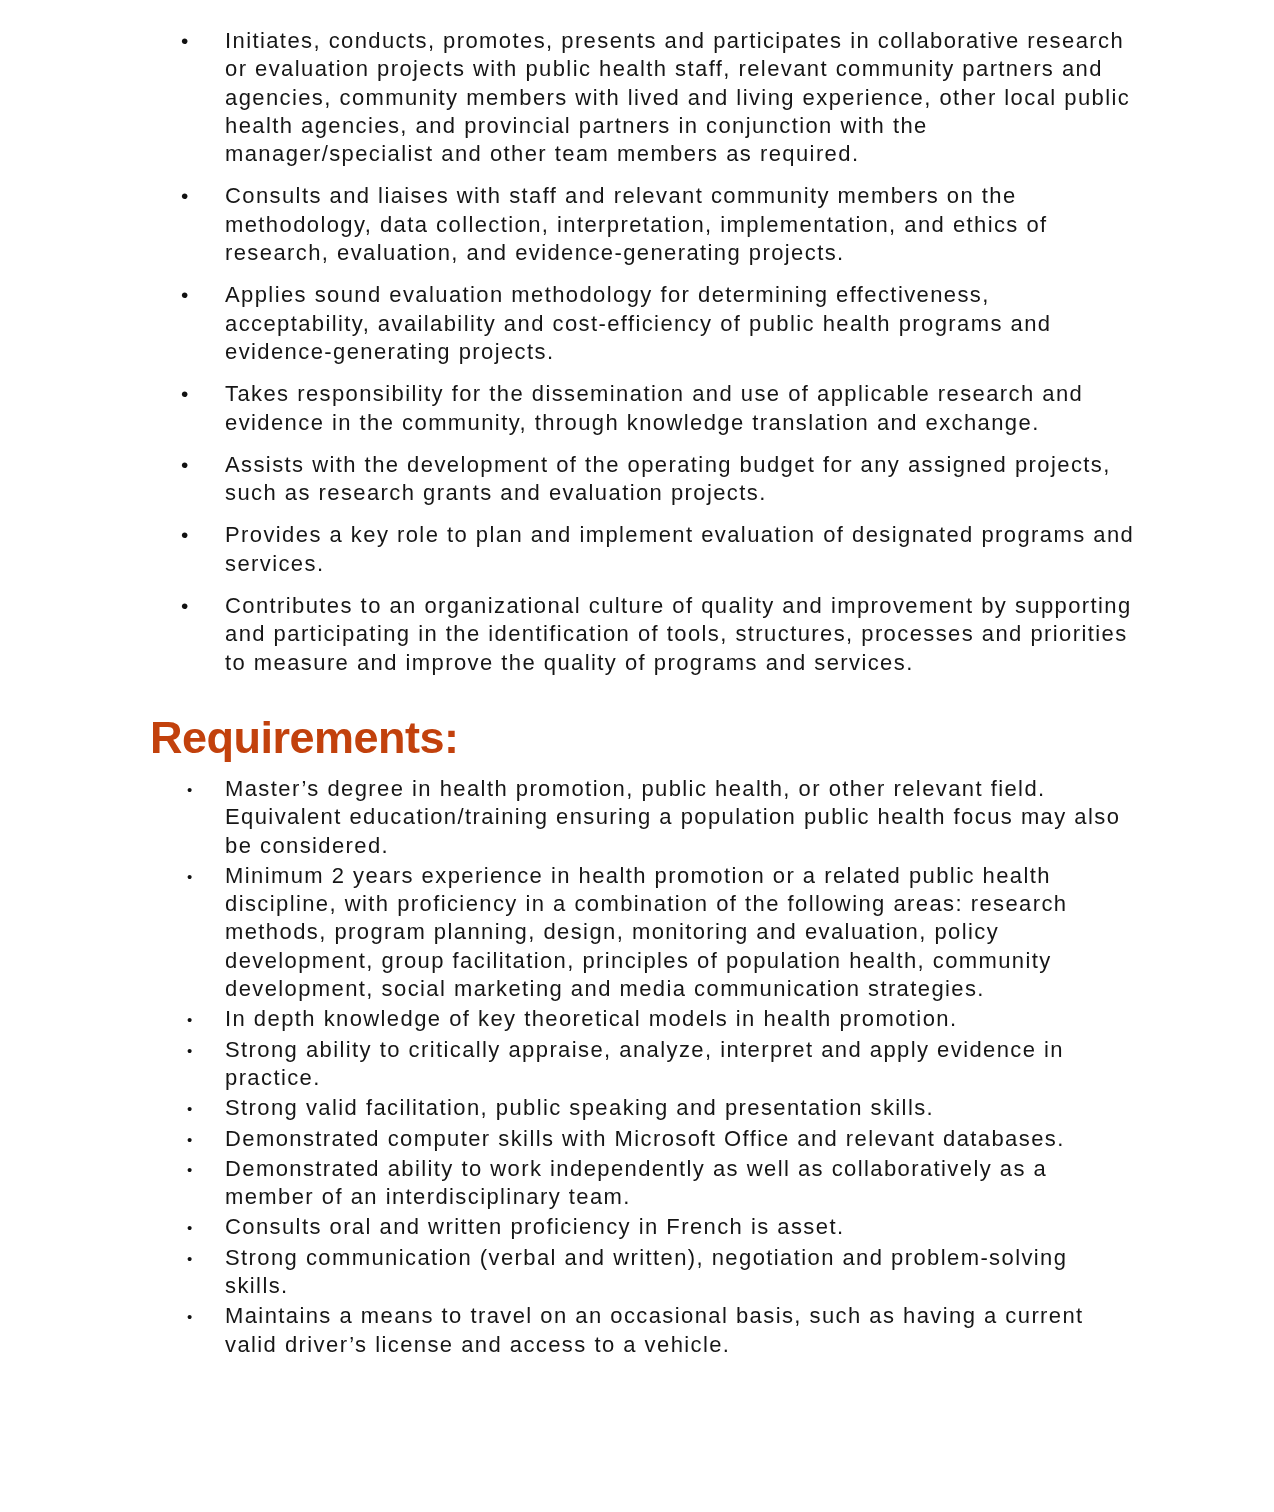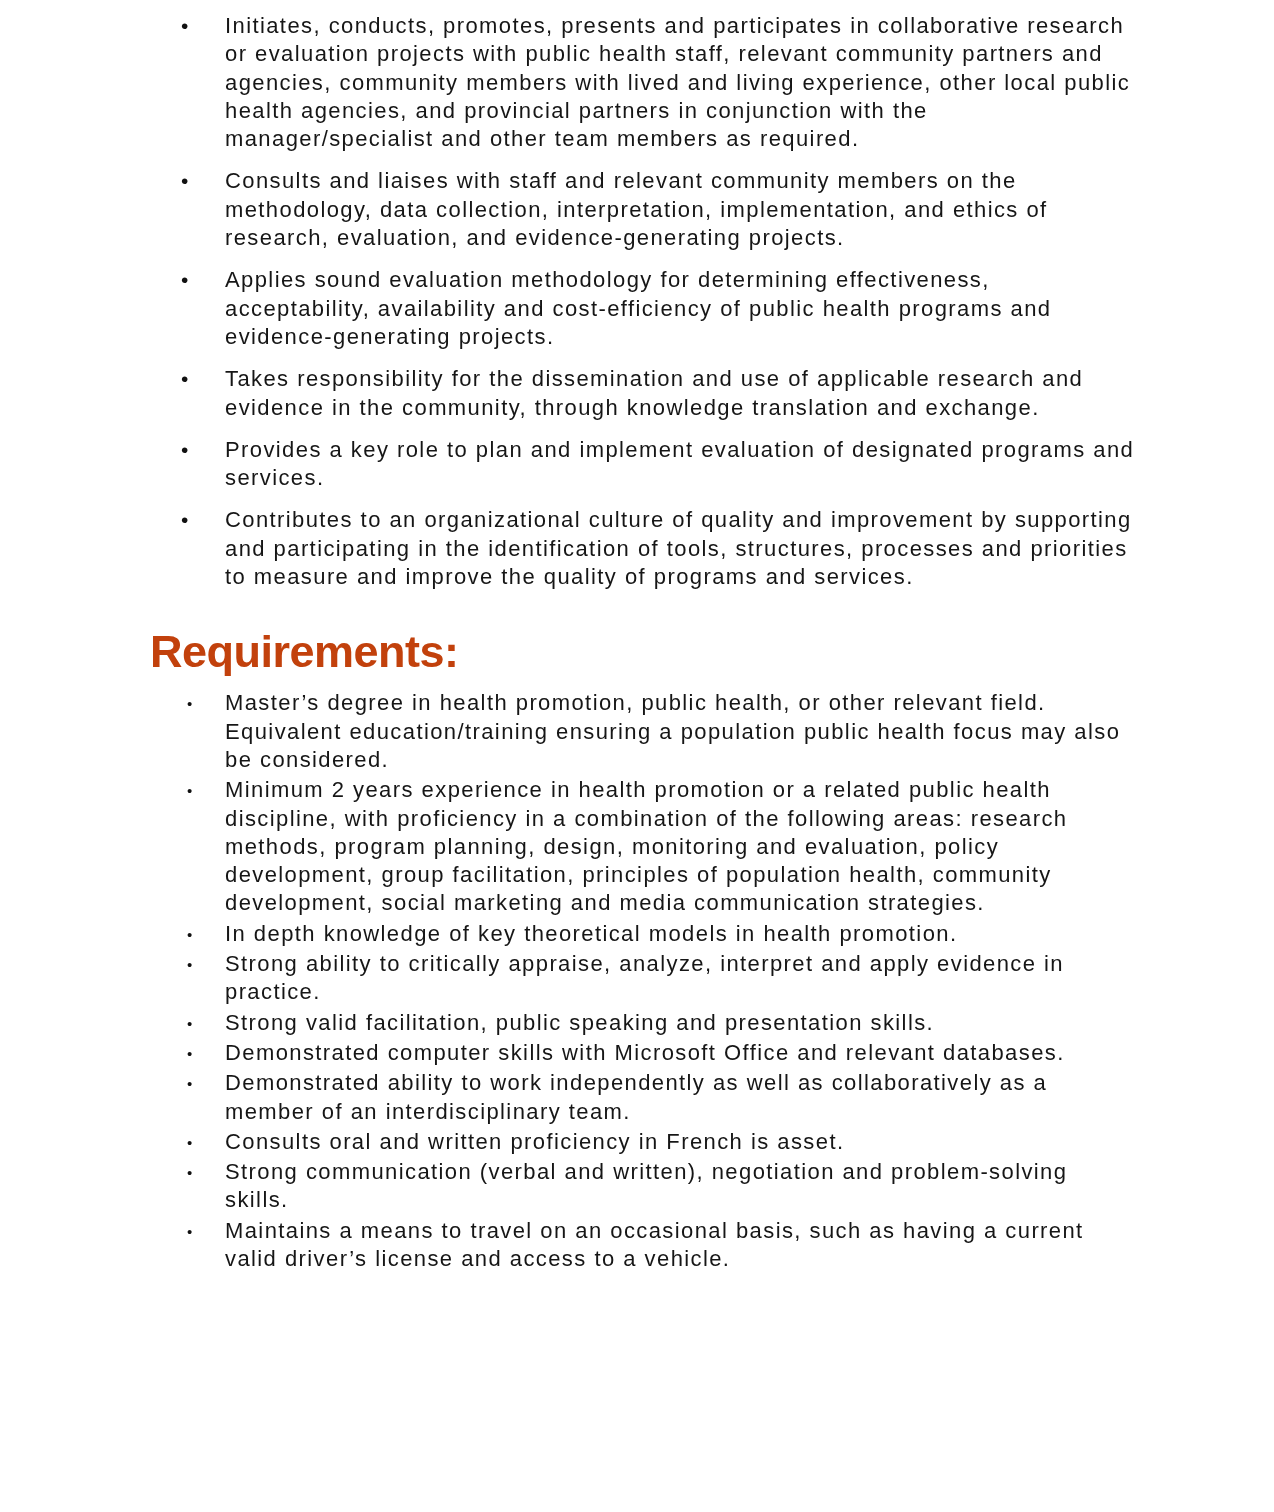--- a/index.html
+++ b/index.html
@@ -5,21 +5,21 @@
   html, body { margin: 0; padding: 0; background: #ffffff; }
   .page {
     position: relative;
     width: 1274px;
     height: 1512px;
     background: #ffffff;
     overflow: hidden;
     font-family: "Liberation Sans", "DejaVu Sans", sans-serif;
     color: #161616;
     box-sizing: border-box;
-    padding-top: 12px;
+    padding-top: 27px;
     border-radius: 8px;
   }
   ul.bullet-list {
     list-style: none;
     margin: 0 0 0 225px;
     padding: 0;
     width: 913px;
     font-size: 22px;
     line-height: 28.3px;
     letter-spacing: 1.4px;
@@ -61,20 +61,21 @@
 </head>
 <body>
 
 <div class="page">
 
   <ul class="bullet-list resp-list">
       <li>Initiates, conducts, promotes, presents and participates in collaborative research or evaluation projects with public health staff, relevant community partners and agencies, community members with lived and living experience, other local public health agencies, and provincial partners in conjunction with the manager/specialist and other team members as required.</li>
       <li>Consults and liaises with staff and relevant community members on the methodology, data collection, interpretation, implementation, and ethics of research, evaluation, and evidence-generating projects.</li>
       <li>Applies sound evaluation methodology for determining effectiveness, acceptability, availability and cost-efficiency of public health programs and evidence-generating projects.</li>
       <li>Takes responsibility for the dissemination and use of applicable research and evidence in the community, through knowledge translation and exchange.</li>
+      <li>Assists with the development of the operating budget for any assigned projects, such as research grants and evaluation projects.</li>
       <li>Provides a key role to plan and implement evaluation of designated programs and services.</li>
       <li>Contributes to an organizational culture of quality and improvement by supporting and participating in the identification of tools, structures, processes and priorities to measure and improve the quality of programs and services.</li>
     </ul>
 
   <h1 class="req-heading" style="color: #c2410c;">Requirements:</h1>
 
   <ul class="bullet-list req-list">
       <li>Master’s degree in health promotion, public health, or other relevant field. Equivalent education/training ensuring a population public health focus may also be considered.</li>
       <li>Minimum 2 years experience in health promotion or a related public health discipline, with proficiency in a combination of the following areas: research methods, program planning, design, monitoring and evaluation, policy development, group facilitation, principles of population health, community development, social marketing and media communication strategies.</li>
       <li>In depth knowledge of key theoretical models in health promotion.</li>

